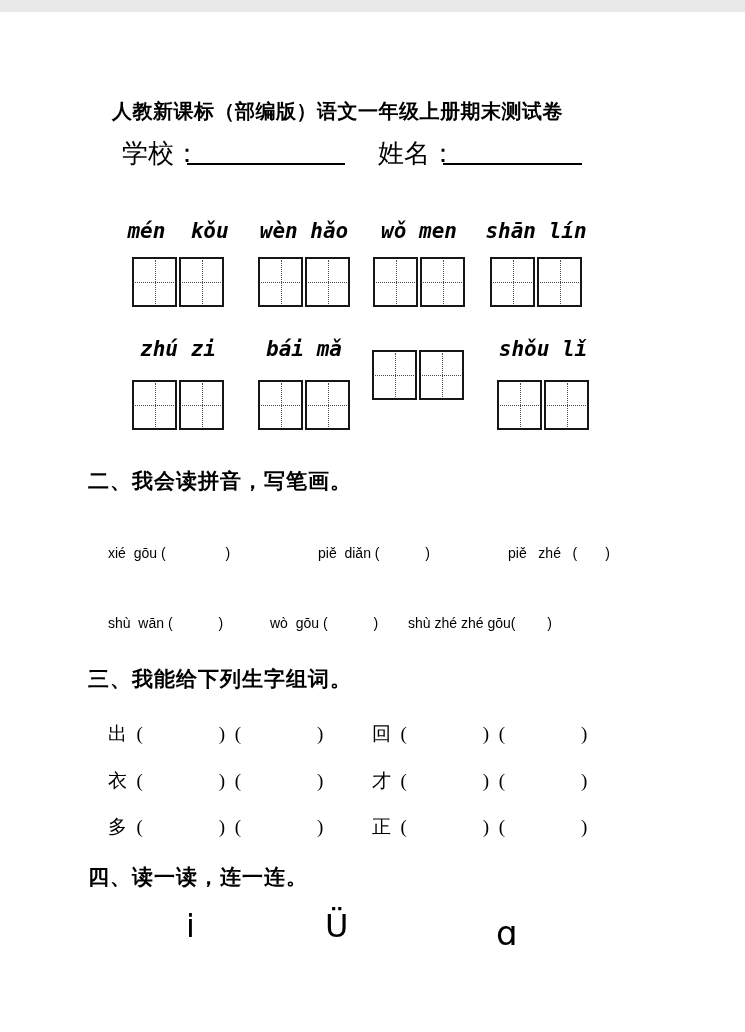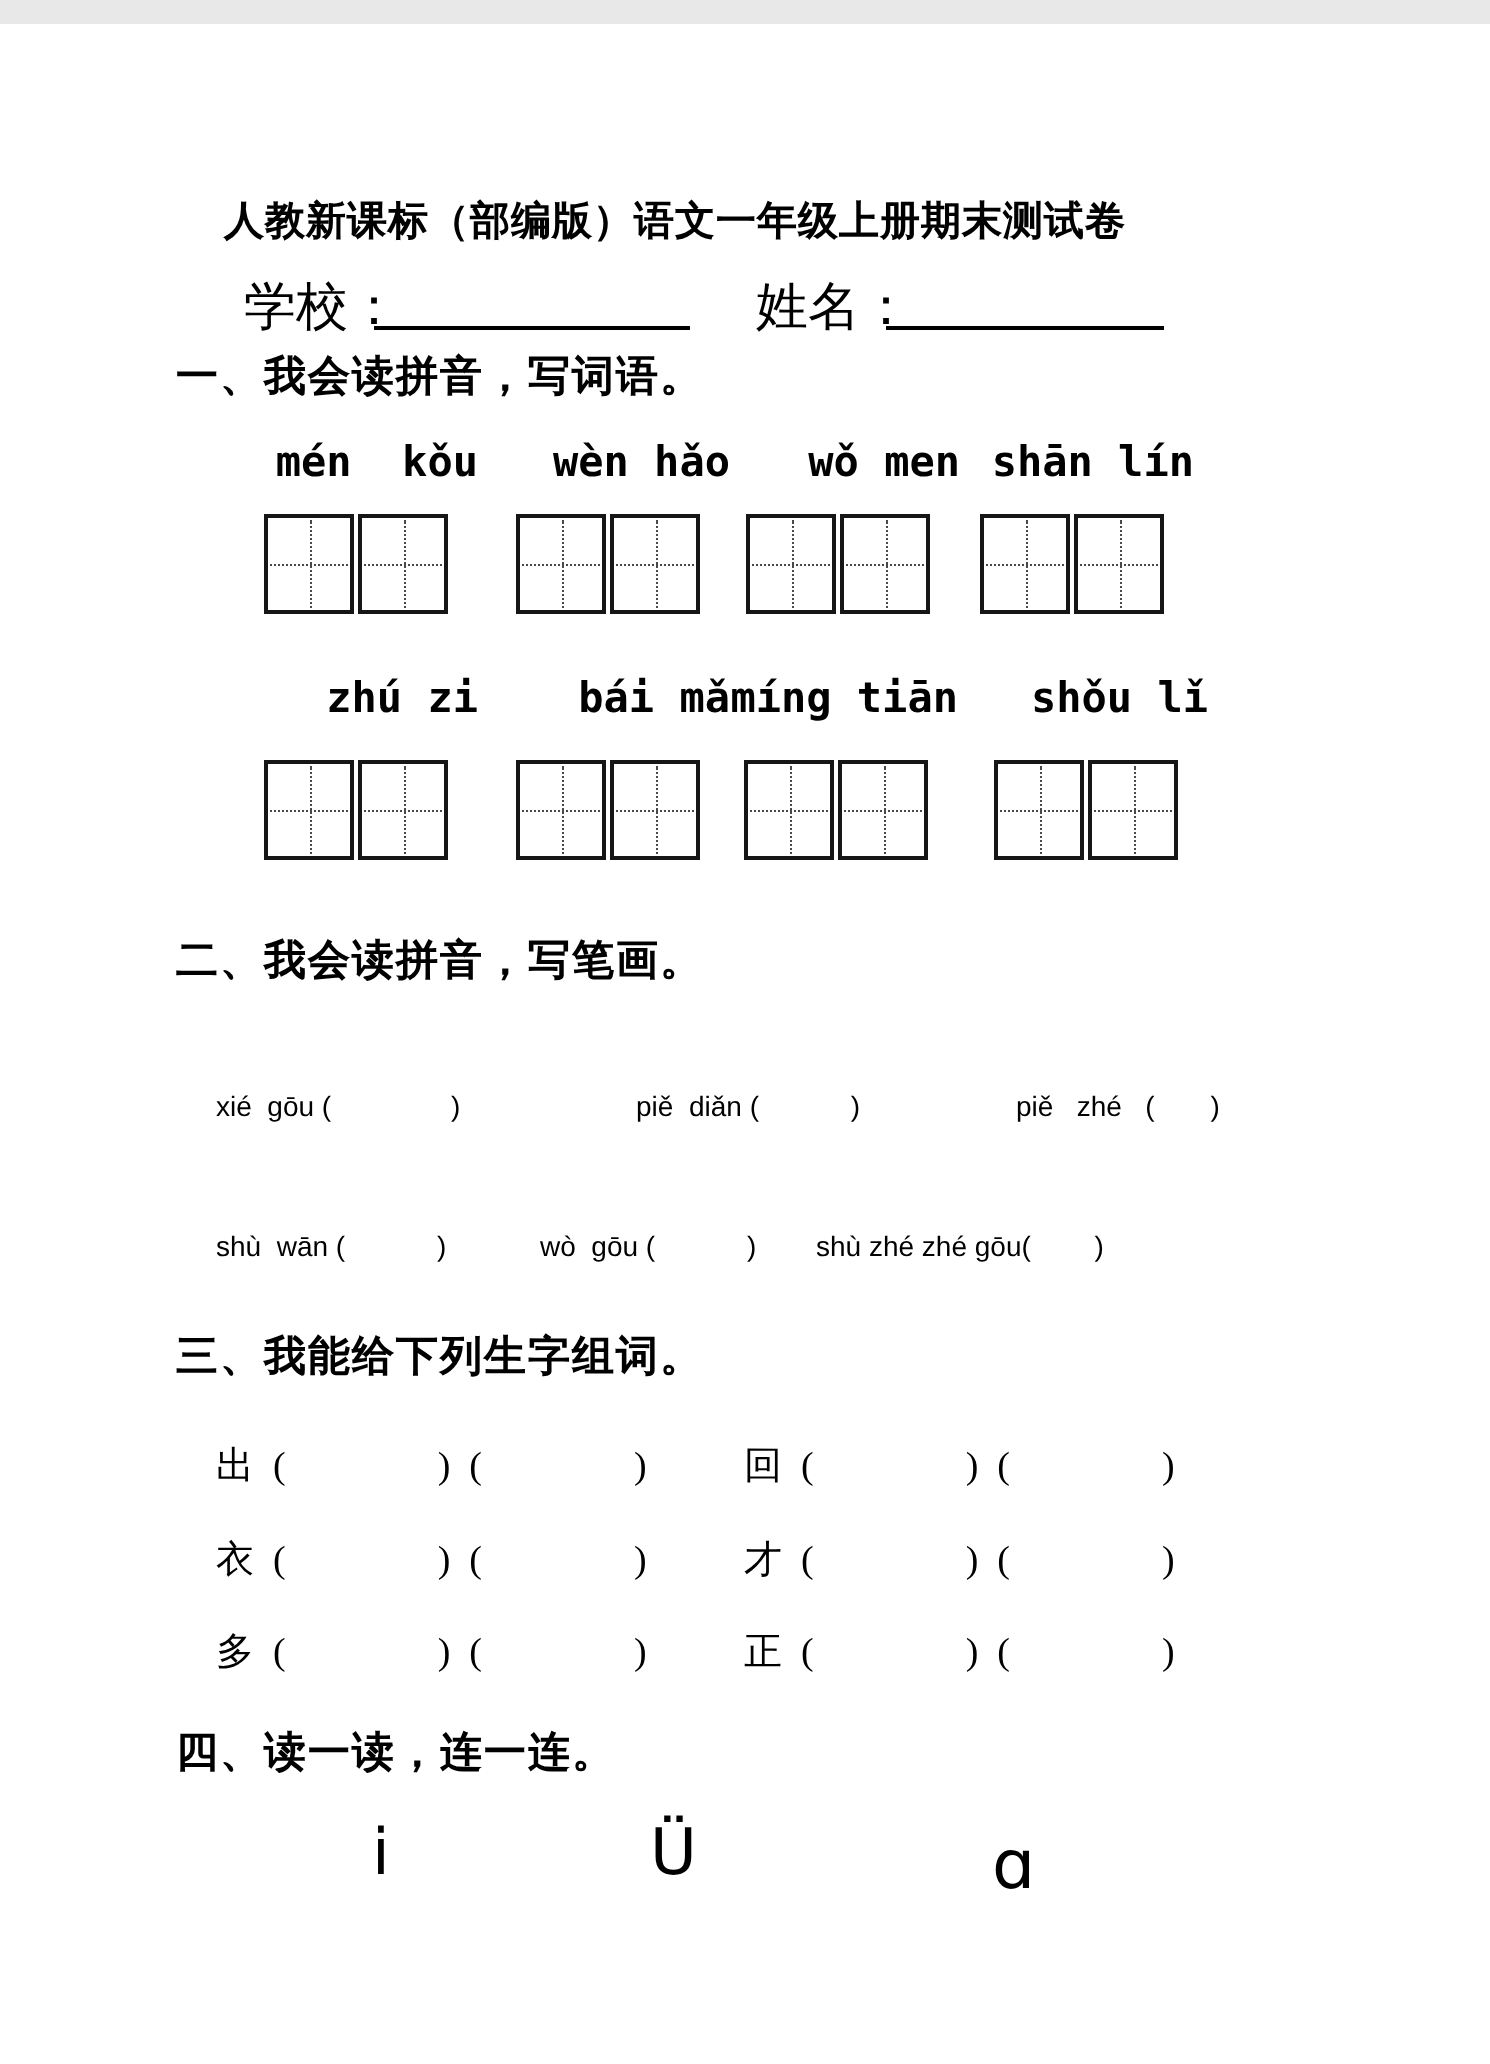--- a/index.html
+++ b/index.html
@@ -26,21 +26,21 @@
   }
   .lbl{
     position:absolute;
     font-family:"Liberation Sans",sans-serif;
     font-size:26px;line-height:24px;white-space:pre;
   }
   .blank{
     position:absolute;height:22px;
     border-bottom:2px solid #000;
   }
-  .pgroup{position:absolute;width:122px;text-align:right;}
+  .pgroup{position:absolute;width:122px;text-align:center;font-style:italic;}
   .py{
     font-family:"DejaVu Sans Mono",monospace;
     font-weight:bold;font-size:21px;line-height:30px;
     white-space:pre;
   }
   .pair{display:flex;justify-content:center;gap:2px;margin-top:11px;}
   .pair.r2{margin-top:16px;}
   .tz{
     width:41px;height:46px;
     border:2px solid #161616;
@@ -76,21 +76,20 @@
 
 <div class="page">
 
   <div class="title">人教新课标（部编版）语文一年级上册期末测试卷</div>
 
   <span class="lbl" style="left:122px;top:129px">学校：</span>
   <div class="blank" style="left:187px;top:129px;width:158px"></div>
   <span class="lbl" style="left:378px;top:129px">姓名：</span>
   <div class="blank" style="left:443px;top:129px;width:139px"></div>
 
-  <div class="heading" style="top:165px">一、我会读拼音，写词语。</div>
 
   <div class="pgroup" style="left:117px;top:204px">
     <div class="py">mén  kǒu</div>
     <div class="pair">
       <div class="tz"></div>
       <div class="tz"></div>
     </div>
   </div>
   <div class="pgroup" style="left:358px;top:204px">
     <div class="py">wǒ men</div>
@@ -122,21 +121,20 @@
     </div>
   </div>
   <div class="pgroup" style="left:243px;top:322px">
     <div class="py">bái mǎ</div>
     <div class="pair r2">
       <div class="tz"></div>
       <div class="tz"></div>
     </div>
   </div>
   <div class="pgroup" style="left:357px;top:322px">
-    <div class="py">míng tiān</div>
     <div class="pair r2">
       <div class="tz"></div>
       <div class="tz"></div>
     </div>
   </div>
   <div class="pgroup" style="left:482px;top:322px">
     <div class="py">shǒu lǐ</div>
     <div class="pair r2">
       <div class="tz"></div>
       <div class="tz"></div>

